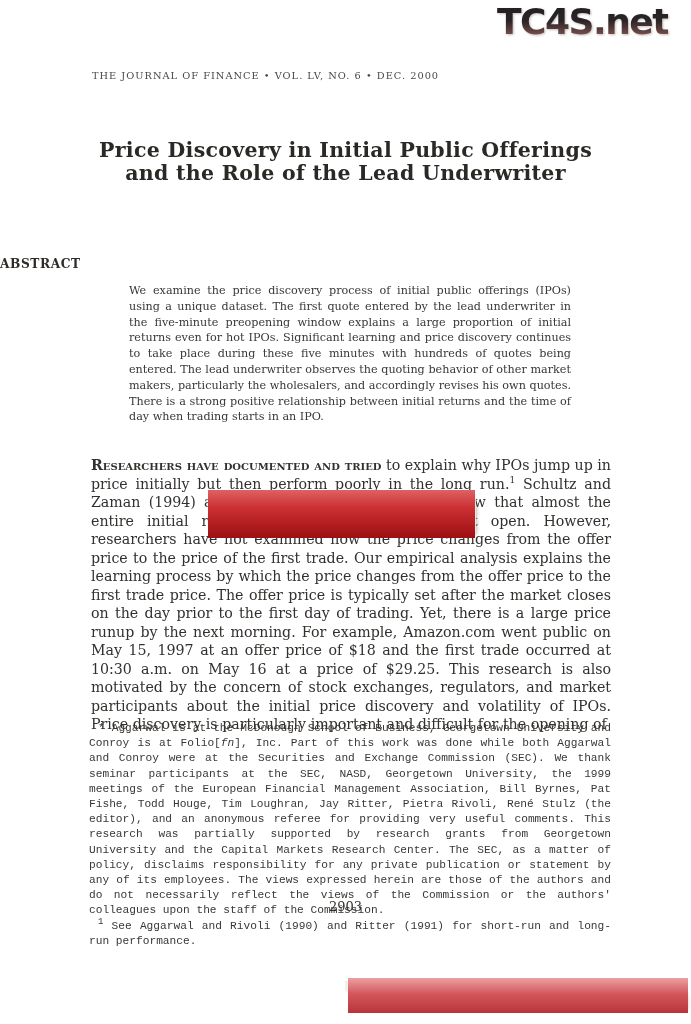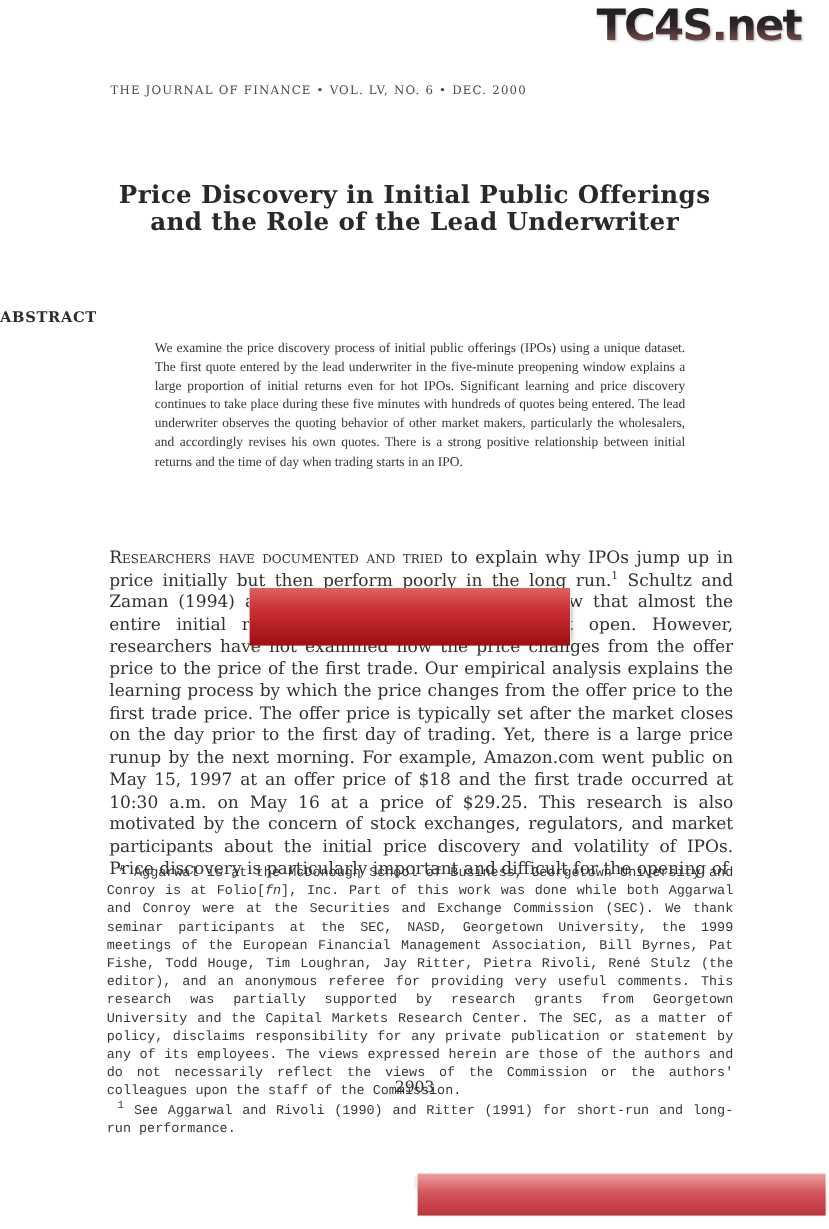--- a/index.html
+++ b/index.html
@@ -21,21 +21,21 @@
     letter-spacing: 1px;
     color: #4a4744;
     white-space: nowrap;
   }
 
   .paper-title {
     position: absolute;
     left: 0;
     right: 0;
     top: 139px;
-    margin: 12px;
+    margin: 0;
     text-align: center;
     font-size: 20.5px;
     font-weight: bold;
     line-height: 23px;
     letter-spacing: 0.3px;
     color: #2b2926;
   }
   .paper-title .title-line { display: block; }
 
   .authors {
@@ -63,35 +63,34 @@
   .abstract-text {
     position: absolute;
     left: 129px;
     top: 283px;
     width: 442px;
     margin: 0;
     font-size: 11.2px;
     line-height: 15.8px;
     text-align: justify;
     color: #3a3734;
-    font-family: Liberation Serif, serif;
   }
 
   .body-text {
     position: absolute;
     left: 91px;
     top: 456px;
     width: 520px;
     margin: 0;
     font-size: 14.2px;
     line-height: 18.5px;
     text-align: justify;
     color: #33302d;
   }
-  .smallcaps { font-variant: small-caps; }
+  .smallcaps { font-variant: small-caps; font-weight: bold; }
   .fn-ref {
     font-size: 9px;
     vertical-align: super;
     line-height: 0;
   }
 
   .footnotes {
     position: absolute;
     left: 89px;
     top: 721px;

